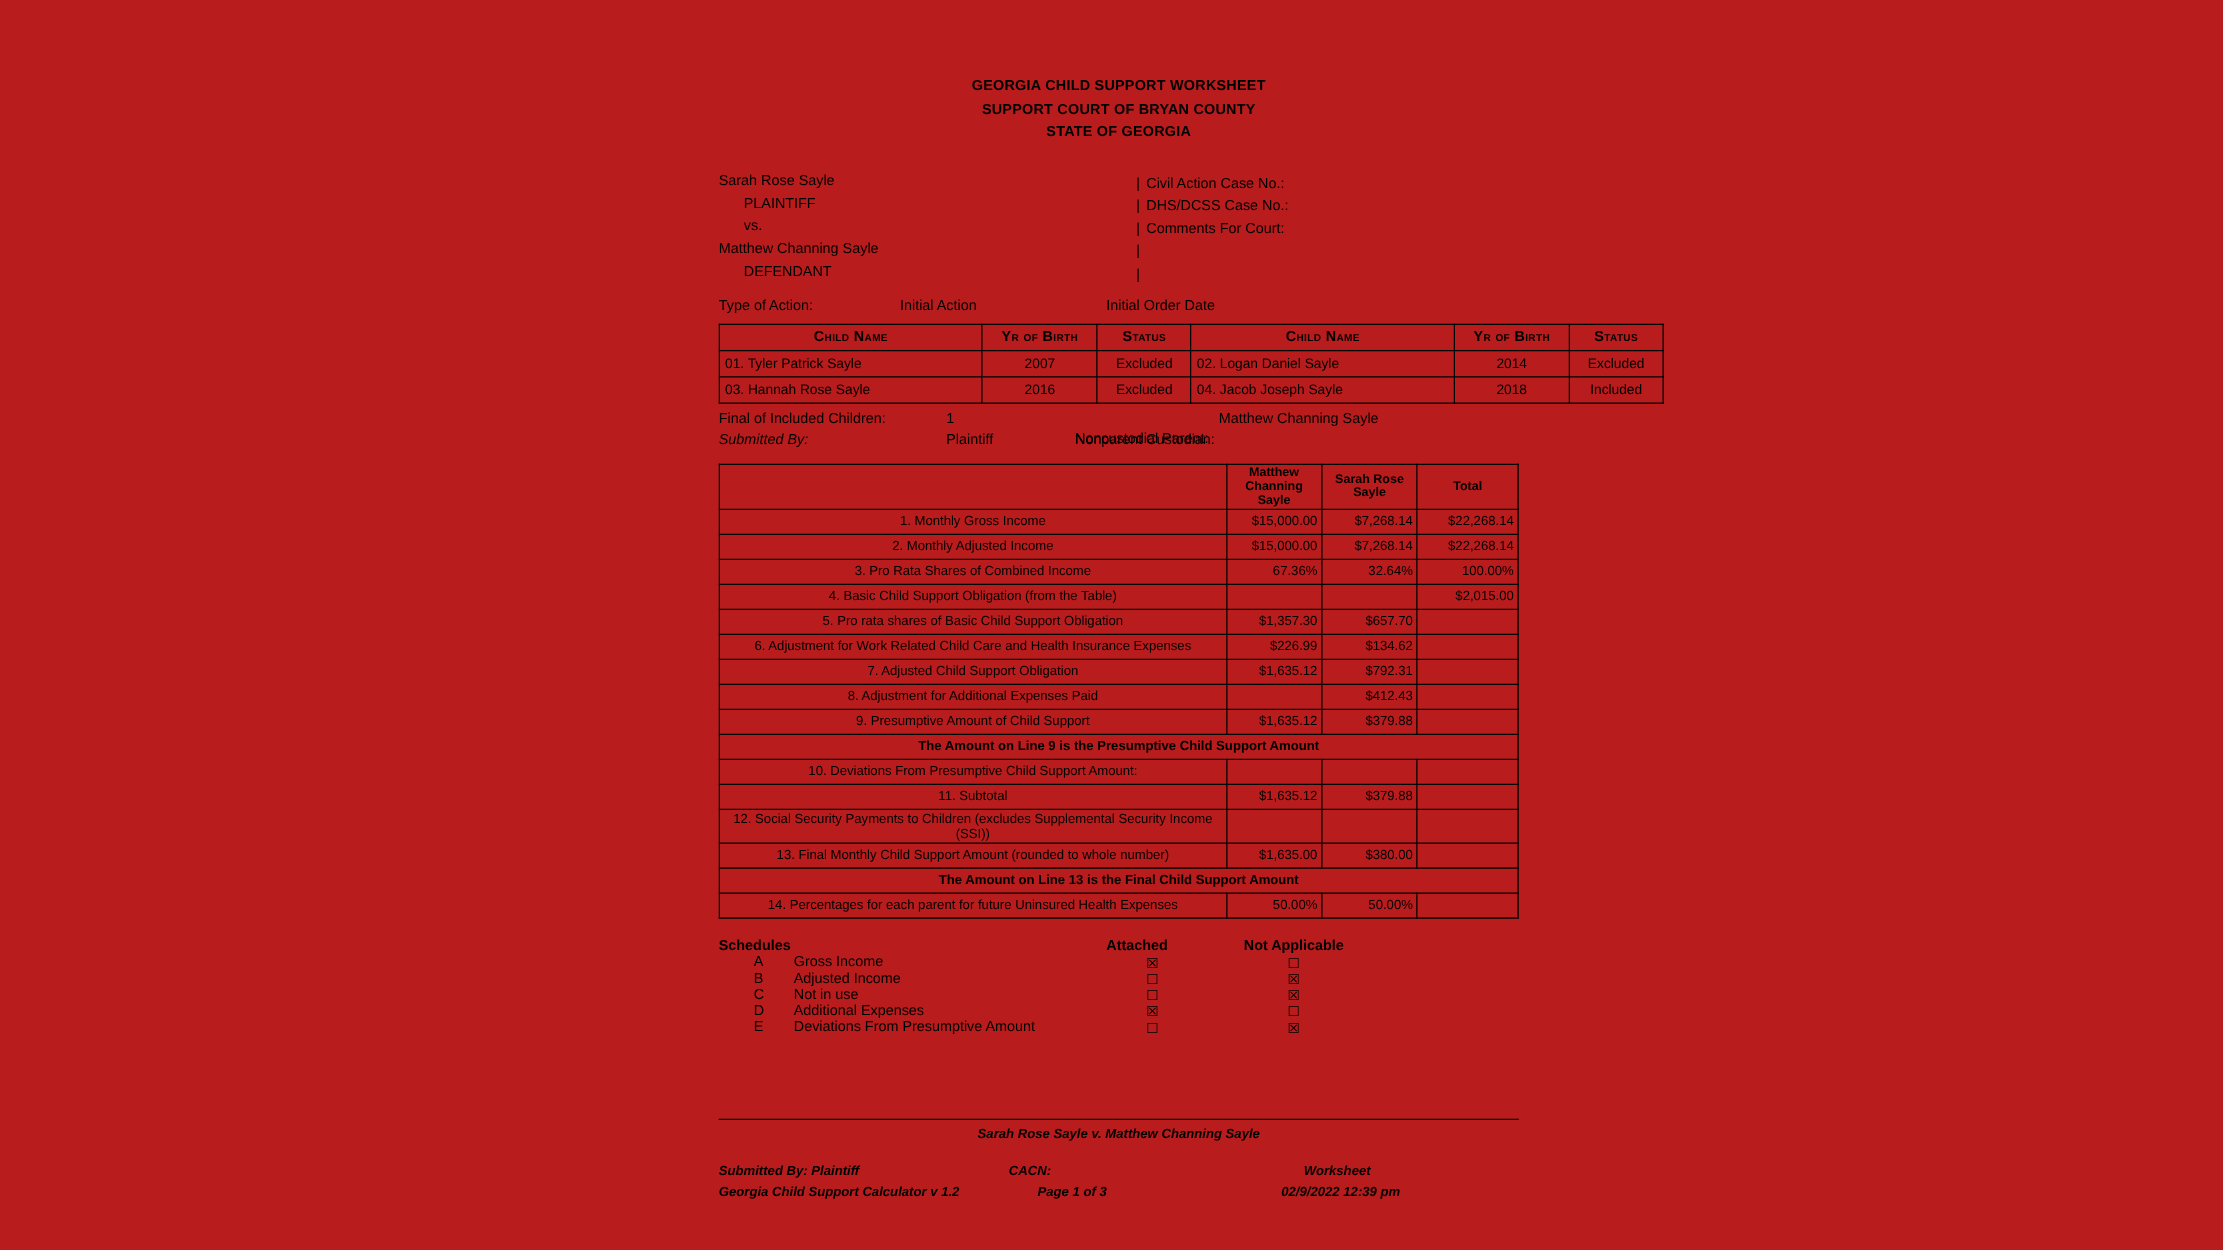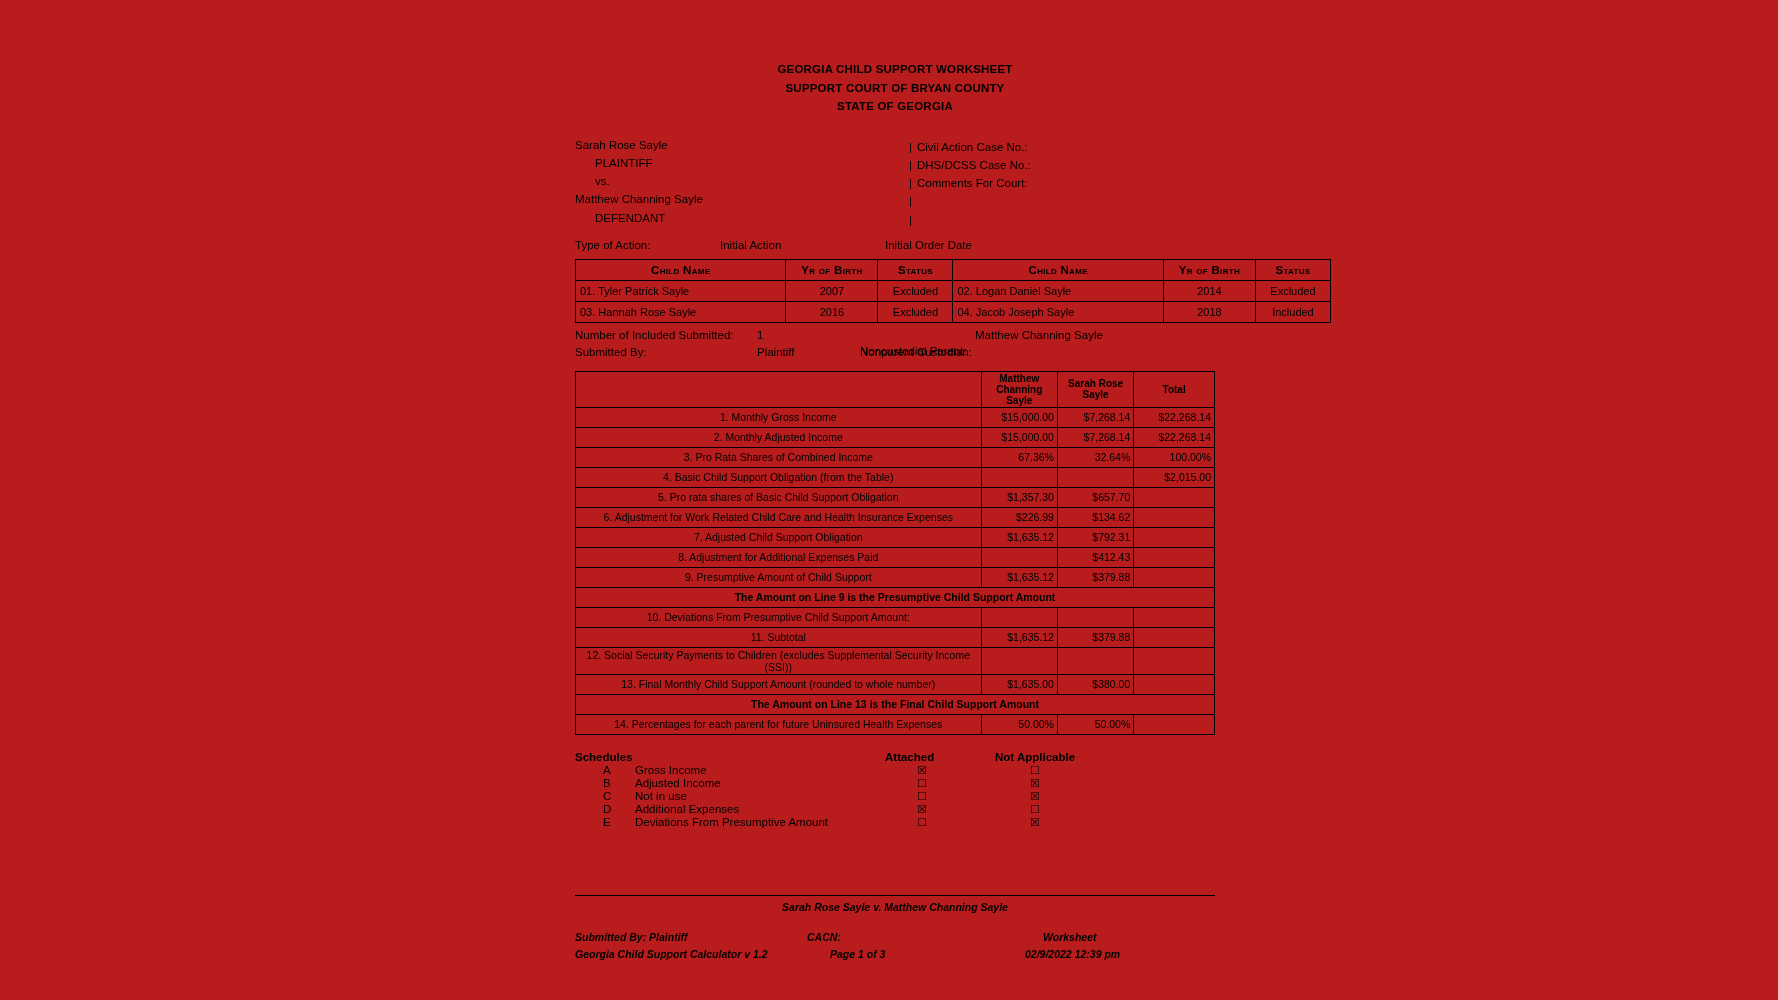--- a/index.html
+++ b/index.html
@@ -94,21 +94,21 @@
   .col-stat { width: 62px; text-align: center; }
 
   .counts {
     margin-top: 4px;
     position: relative;
     font-size: 11.5px;
     line-height: 17px;
     height: 36px;
   }
   .counts .c1 { position: absolute; left: 0; top: 0; }
-  .counts .c2 { position: absolute; left: 0; top: 17px; }
+  .counts .c2 { position: absolute; left: 0; top: 17px; font-style: italic; }
   .counts .v1 { position: absolute; left: 182px; top: 0; }
   .counts .v2 { position: absolute; left: 182px; top: 17px; }
   .counts .c3 { position: absolute; left: 285px; top: 16px; }
   .counts .c4 { position: absolute; left: 285px; top: 17px; }
   .counts .v3 { position: absolute; left: 400px; top: 0; }
   .counts .v4 { position: absolute; left: 400px; top: 17px; }
 
   table.main-table {
     margin-top: 8px;
     border-collapse: collapse;
@@ -243,21 +243,21 @@
         <td class="col-yob">2016</td>
         <td class="col-stat">Excluded</td>
         <td class="col-name">04. Jacob Joseph Sayle</td>
         <td class="col-yob">2018</td>
         <td class="col-stat">Included</td>
       </tr>
     </tbody>
       </table>
 
     <div class="counts">
-      <span class="c1">Number of Included Submitted:</span>
+      <span class="c1">Final of Included Children:</span>
       <span class="v1">1</span>
       <span class="c2">Submitted By:</span>
       <span class="v2">Plaintiff</span>
       <span class="c3">Noncustodial Parent:</span>
       <span class="v3">Matthew Channing Sayle</span>
       <span class="c4">Nonparent Custodian:</span>
       <span class="v4"></span>
     </div>
 
     <table class="main-table">

